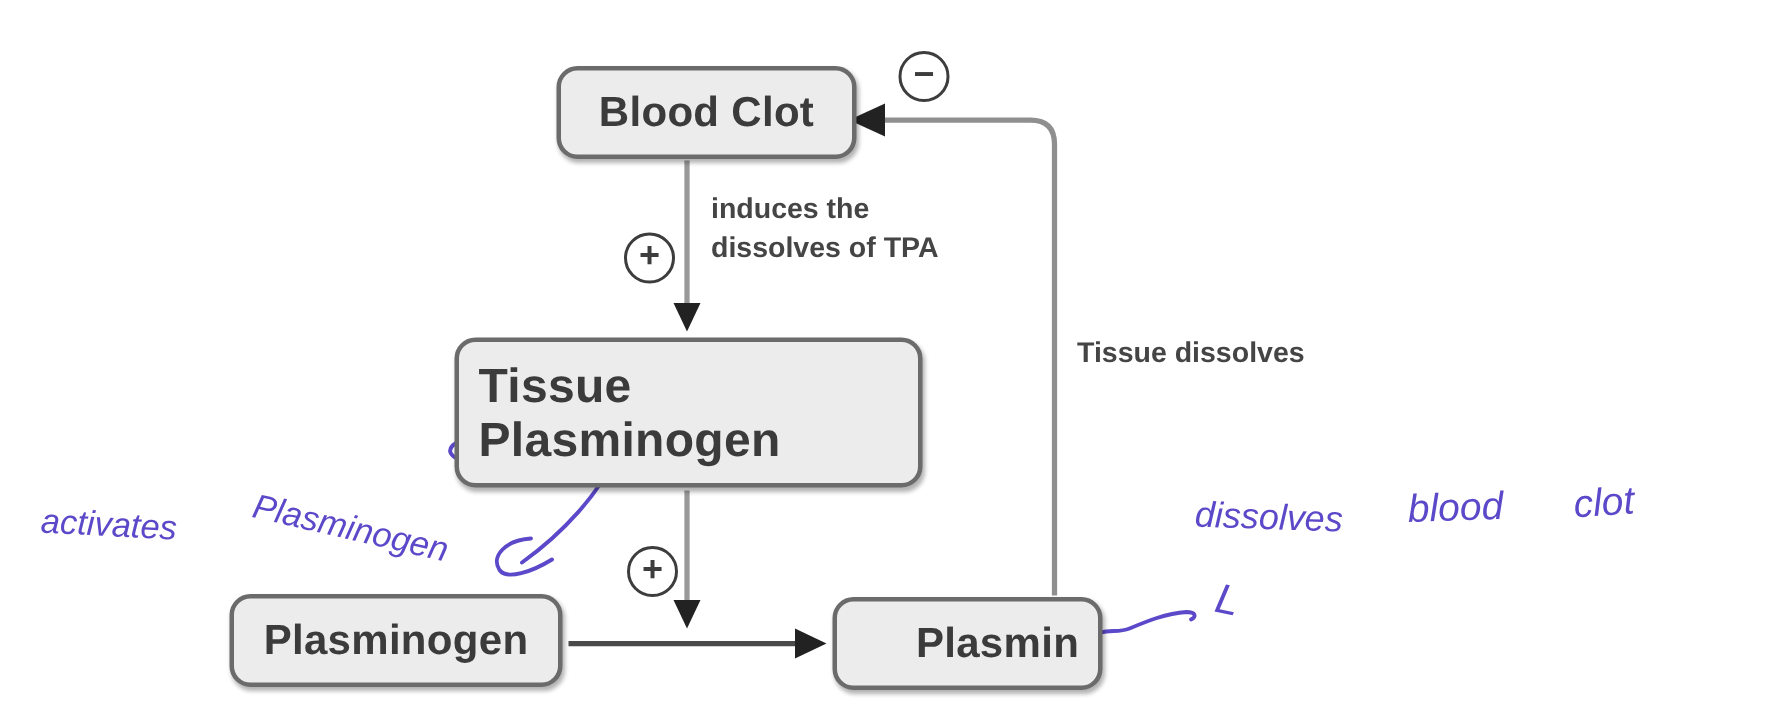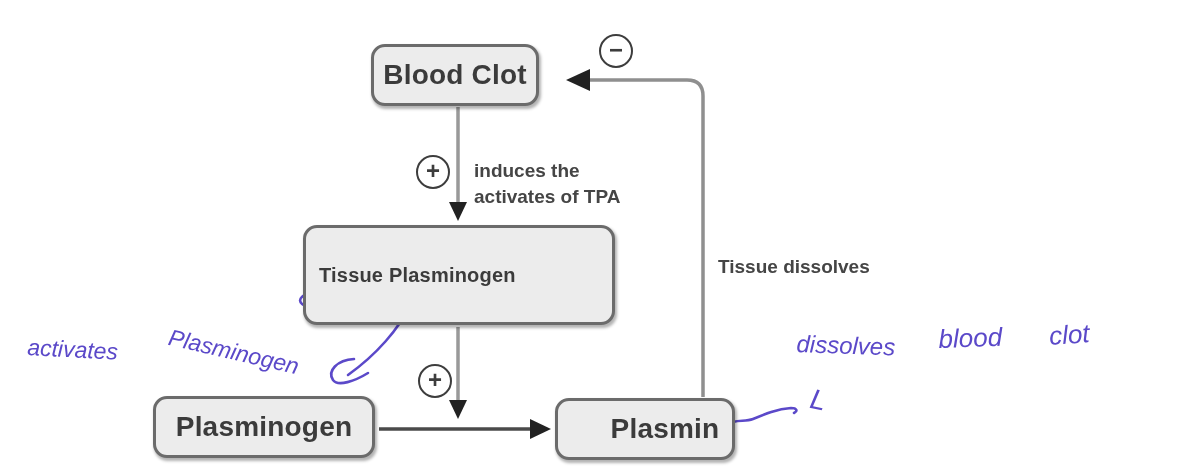--- a/index.html
+++ b/index.html
@@ -24,22 +24,22 @@
     border-radius: 14px;
     box-sizing: border-box;
     display: flex;
     align-items: center;
     justify-content: center;
     font-weight: bold;
     color: #3b3b3b;
     box-shadow: 1.5px 2.5px 3px rgba(0,0,0,0.30);
     letter-spacing: 0.2px;
   }
-  .box-blood-clot { left: 371px; top: 44px;  width: 168px; height: 62px;  font-size: 28px; }
-  .box-tpa        { left: 303px; top: 225px; width: 312px; height: 100px; font-size: 20px;
+  .box-blood-clot { left: 371px; top: 44px;  width: 200px; height: 62px;  font-size: 28px; }
+  .box-tpa        { left: 303px; top: 225px; width: 312px; height: 100px; font-size: 32px;
                     flex-direction: column; align-items: flex-start; justify-content: center;
                     padding-left: 13px; line-height: 36px; }
   .box-plasminogen{ left: 153px; top: 396px; width: 222px; height: 62px;  font-size: 28px; }
   .box-plasmin    { left: 555px; top: 398px; width: 180px; height: 62px;  font-size: 28px; padding-left: 40px; }
 
   .sign {
     position: absolute;
     width: 34px; height: 34px;
     box-sizing: border-box;
     border: 2.5px solid #3d3d3d;
@@ -58,21 +58,20 @@
   .sign-plus-1{ left: 416px; top: 155px; }
   .sign-plus-2{ left: 418px; top: 364px; }
 
   .edge-label {
     position: absolute;
     font-size: 19px;
     font-weight: 600;
     color: #454545;
     line-height: 26px;
     white-space: nowrap;
-    margin-top: 31px;
   }
   .label-induces   { left: 474px; top: 127px; }
   .label-dissolves { left: 718px; top: 223px; }
 
   .ink {
     position: absolute;
     color: #5b49c9;
     font-style: italic;
     white-space: nowrap;
     transform-origin: left top;
@@ -140,21 +139,21 @@
   </div>
   <div class="sign sign-plus-1">
     <span>+</span>
   </div>
   <div class="sign sign-plus-2">
     <span>+</span>
   </div>
 
   <div class="edge-label label-induces">
     <div>induces the</div>
-    <div>activates of TPA</div>
+    <div>dissolves of TPA</div>
   </div>
   <div class="edge-label label-dissolves">
     <div>Tissue dissolves</div>
   </div>
 
   <div class="ink ink-activates">activates</div>
   <div class="ink ink-plasminogen">Plasminogen</div>
   <div class="ink ink-dissolves">dissolves</div>
   <div class="ink ink-blood">blood</div>
   <div class="ink ink-clot">clot</div>

